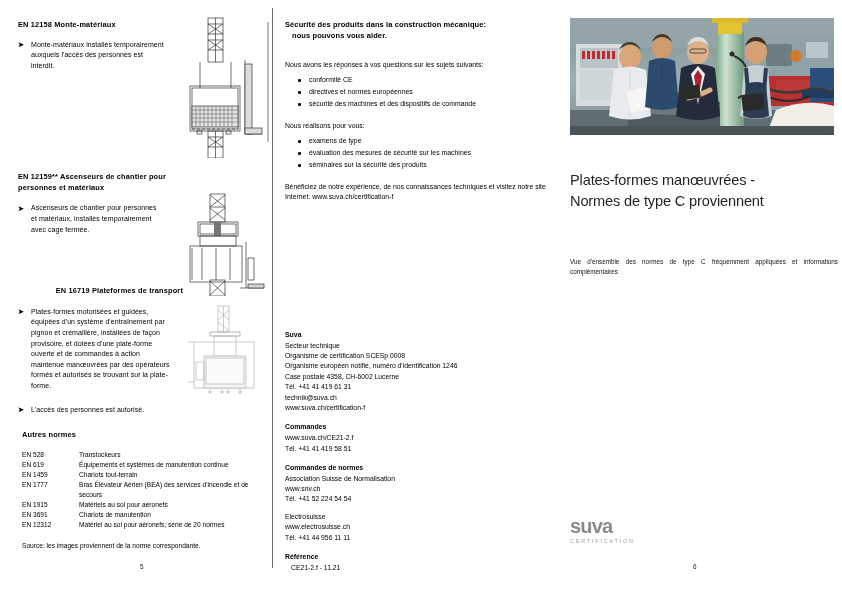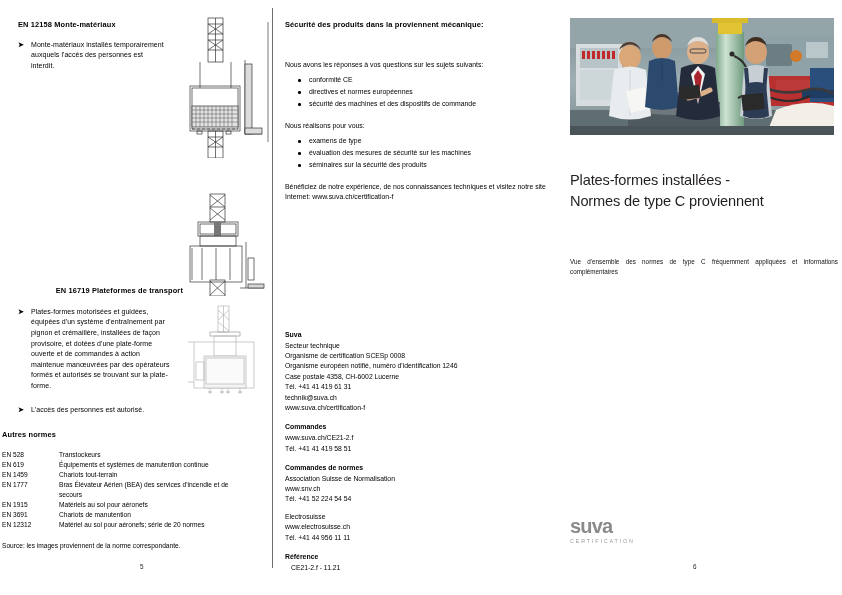--- a/index.html
+++ b/index.html
@@ -63,21 +63,21 @@
 
   .blk2 { position: absolute; left: 18px; top: 172px; width: 175px; }
   .blk2 .sec-title { margin-bottom: 10px; }
   .blk2 .bullet-text { width: 128px; }
 
   .blk3 { position: absolute; left: 18px; top: 286px; width: 165px; }
   .blk3 .sec-title { margin-bottom: 10px; text-align: right; }
   .blk3 .bullet-text { width: 140px; }
   .blk3 .sub-bullet { margin-top: 13px; }
 
-  .blk4 { position: absolute; left: 2px; top: 430px; width: 250px; }
+  .blk4 { position: absolute; left: 22px; top: 430px; width: 250px; }
   .blk4 .sec-title { margin-bottom: 9px; }
   .norms-table { width: 100%; border-collapse: collapse; }
   .norms-table td {
     font-size: 6.6px;
     line-height: 1.52;
     vertical-align: top;
     padding: 0;
   }
   .norms-table td.code { width: 57px; white-space: nowrap; }
   .src-note {
@@ -199,20 +199,27 @@
   <div class="col col-left">
 
     <div class="blk1">
       <div class="sec-title">EN 12158 Monte-matériaux</div>
       <div class="bullet-row">
         <span class="arrow-glyph">➤</span>
         <span class="bullet-text">Monte-matériaux installés temporairement auxquels l'accès des personnes est interdit.</span>
       </div>
     </div>
 
+    <div class="blk2">
+      <div class="sec-title">EN 12159** Ascenseurs de chantier pour personnes et matériaux</div>
+      <div class="bullet-row">
+        <span class="arrow-glyph">➤</span>
+        <span class="bullet-text">Ascenseurs de chantier pour personnes et matériaux, installés temporairement avec cage fermée.</span>
+      </div>
+    </div>
 
     <div class="blk3">
       <div class="sec-title">EN 16719  Plateformes de transport</div>
       <div class="bullet-row">
         <span class="arrow-glyph">➤</span>
         <span class="bullet-text">Plates-formes motorisées et guidées, équipées d'un système d'entraînement par pignon et crémaillère, installées de façon provisoire, et dotées d'une plate-forme ouverte et de commandes à action maintenue manœuvrées par des opérateurs formés et autorisés se trouvant sur la plate-forme.</span>
       </div>
       <div class="bullet-row sub-bullet">
         <span class="arrow-glyph">➤</span>
         <span class="bullet-text">L'accès des personnes est autorisé.</span>
@@ -370,21 +377,22 @@
         </g>
       </svg>
     </div>
 
     <div class="pgnum pg-left">5</div>
   </div>
 
   <div class="col col-mid">
 
     <div class="mid-head">
-      <div class="l1">Sécurité des produits dans la proviennent mécanique:</div>
+      <div class="l1">Sécurité des produits dans la construction mécanique:</div>
+      <div class="l2">nous pouvons vous aider.</div>
     </div>
 
     <div class="mid-body">
       <div class="mid-lead">Nous avons les réponses à vos questions sur les sujets suivants:</div>
       <ul class="dots">
         <li>conformité CE</li>
         <li>directives et normes européennes</li>
         <li>sécurité des machines et des dispositifs de commande</li>
       </ul>
 
@@ -524,21 +532,21 @@
         <path d="M174 50 q12 -6 24 0 l4 48 q-16 6 -32 0 Z" fill="#c8cfd4"></path>
         <path d="M176 50 l4 48 M196 50 l-4 48" stroke="#2c3c54" stroke-width="4"></path>
         <path d="M176 66 q10 -4 20 0 l3 32 q-13 5 -26 0 Z" fill="#2c3c54"></path>
         <rect x="172" y="76" width="22" height="16" rx="1" fill="#2a2a2a" transform="rotate(-6 183 84)"></rect>
 
         <rect x="0" y="108" width="264" height="9" fill="#4a5357"></rect>
       </svg>
     </div>
 
     <div class="rt-title">
-      <div>Plates-formes installées -</div>
+      <div>Plates-formes manœuvrées -</div>
       <div>Normes de type C proviennent</div>
     </div>
 
     <div class="rt-sub">Vue d'ensemble des normes de type C fréquemment appliquées et informations complémentaires</div>
 
     <div class="logo">
       <div class="wordmark">suva</div>
       <div class="tagline">CERTIFICATION</div>
     </div>
   </div>

